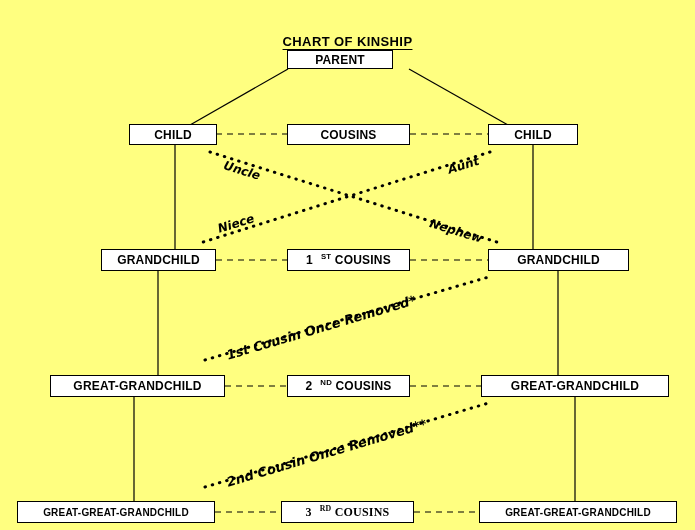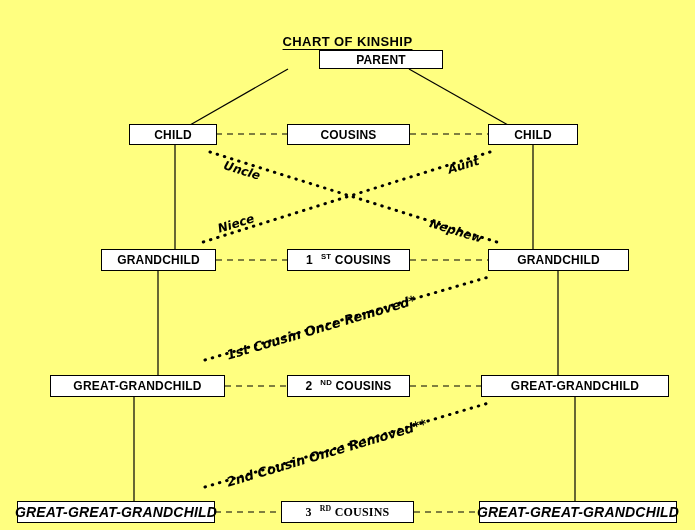--- a/index.html
+++ b/index.html
@@ -47,22 +47,21 @@
     display: flex;
     align-items: center;
     justify-content: center;
     font-size: 12px;
     font-weight: bold;
     color: #000;
     letter-spacing: 0.2px;
     white-space: nowrap;
   }
   .node.small-text {
-    font-size: 14px;
-    font-style: italic;
+    font-size: 10px;
   }
   .node sup {
     font-size: 0.65em;
     vertical-align: super;
     line-height: 0;
     padding-left: 8px;
   }
   .rel-label {
     position: absolute;
     font-family: "DejaVu Sans", sans-serif;
@@ -110,21 +109,21 @@
     <line x1="210" y1="152" x2="500" y2="243" stroke="#000" stroke-width="3" stroke-linecap="round" stroke-dasharray="0.5,7"></line>
     <line x1="490" y1="152" x2="200" y2="243" stroke="#000" stroke-width="3" stroke-linecap="round" stroke-dasharray="0.5,7"></line>
 
     <line x1="205" y1="360" x2="492" y2="276" stroke="#000" stroke-width="3" stroke-linecap="round" stroke-dasharray="0.5,7"></line>
 
     <line x1="205" y1="487" x2="492" y2="402" stroke="#000" stroke-width="3" stroke-linecap="round" stroke-dasharray="0.5,7"></line>
   </svg>
 
   <div class="title">CHART OF KINSHIP</div>
 
-  <div class="node" style="left:287px; top:50px; width:124px; height:19px;margin-left:32px;">
+  <div class="node" style="left:287px; top:50px; width:106px; height:19px;">
     <span>PARENT</span>
   </div>
 
   <div class="node" style="left:129px; top:124px; width:88px; height:21px;">
     <span>CHILD</span>
   </div>
   <div class="node" style="left:287px; top:124px; width:123px; height:21px;">
     <span>COUSINS</span>
   </div>
   <div class="node" style="left:488px; top:124px; width:90px; height:21px;">

